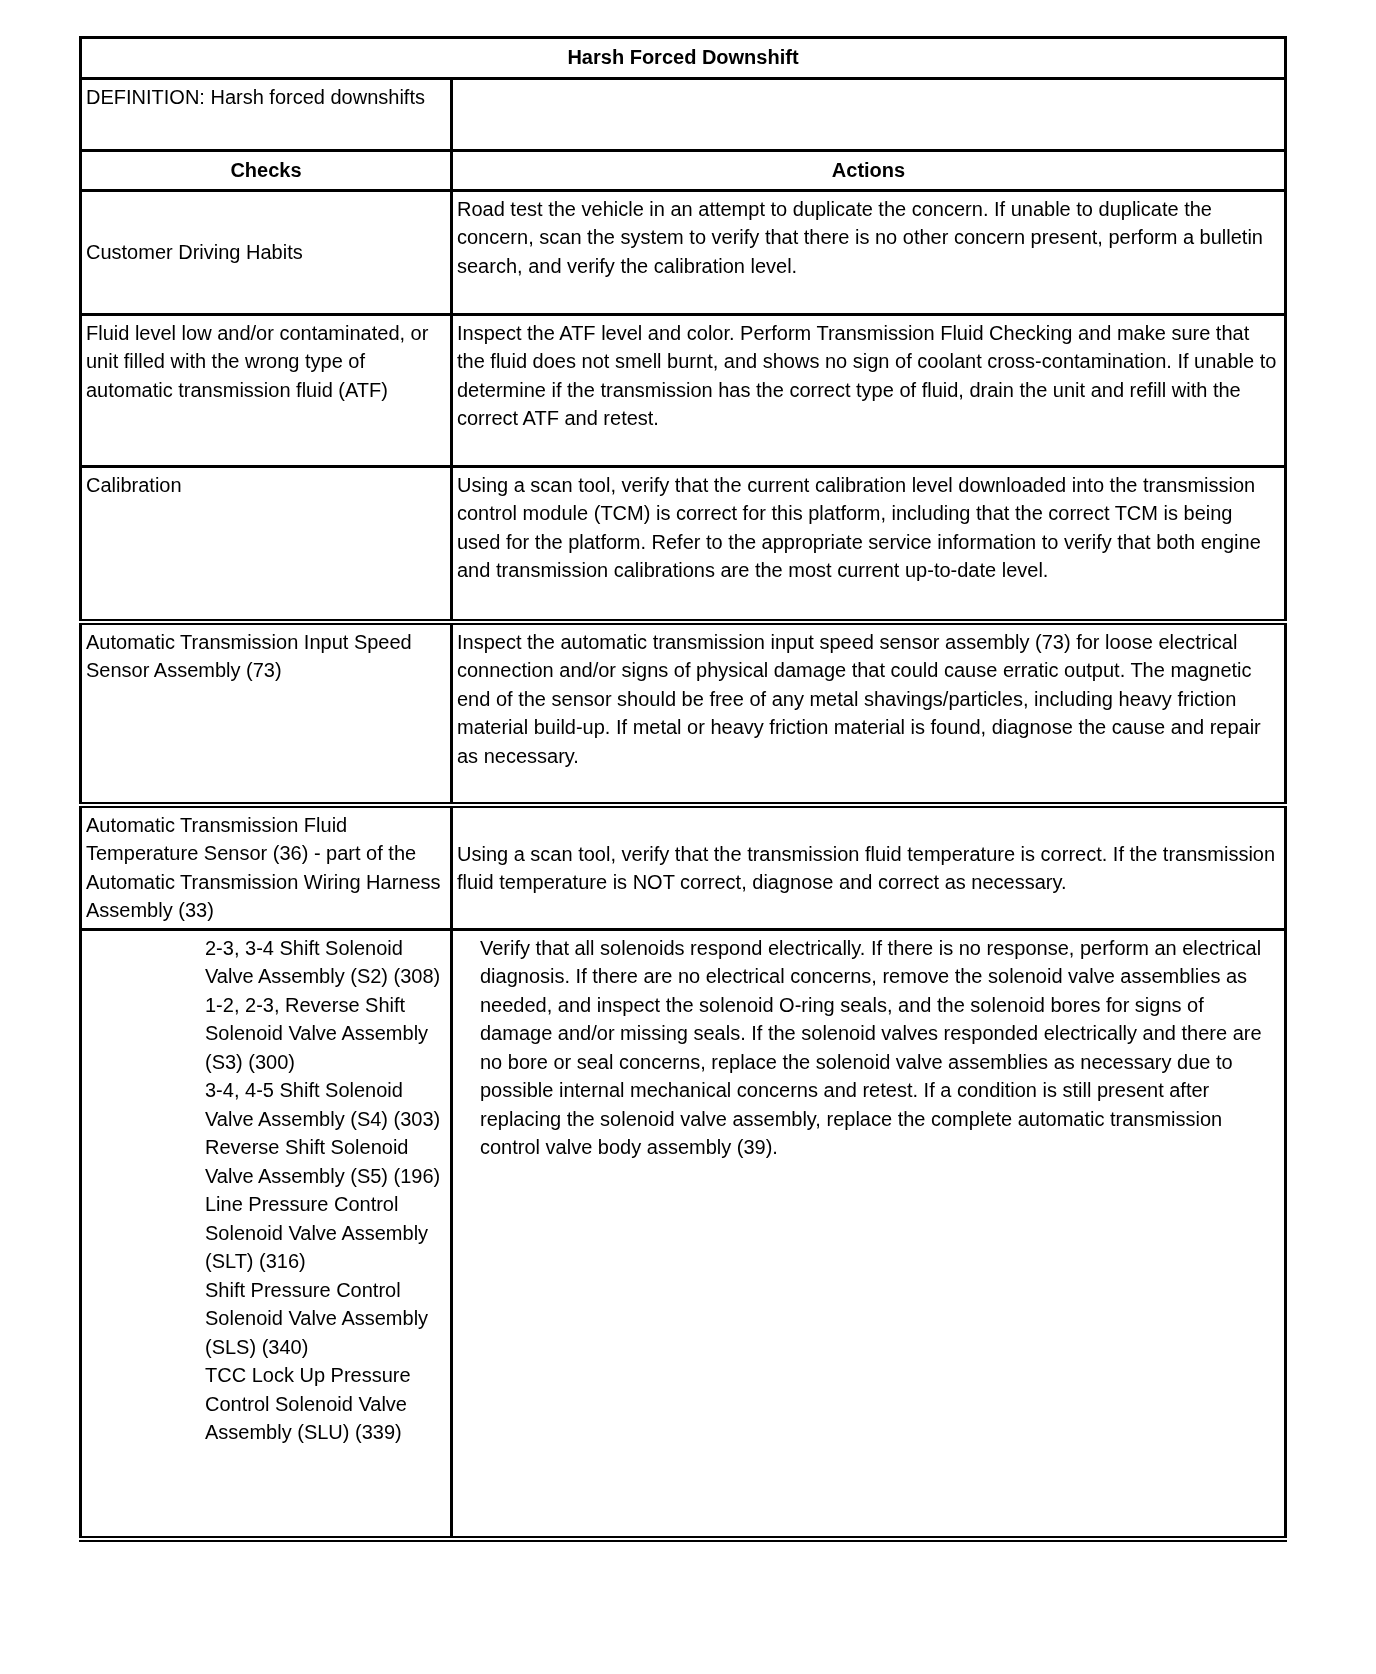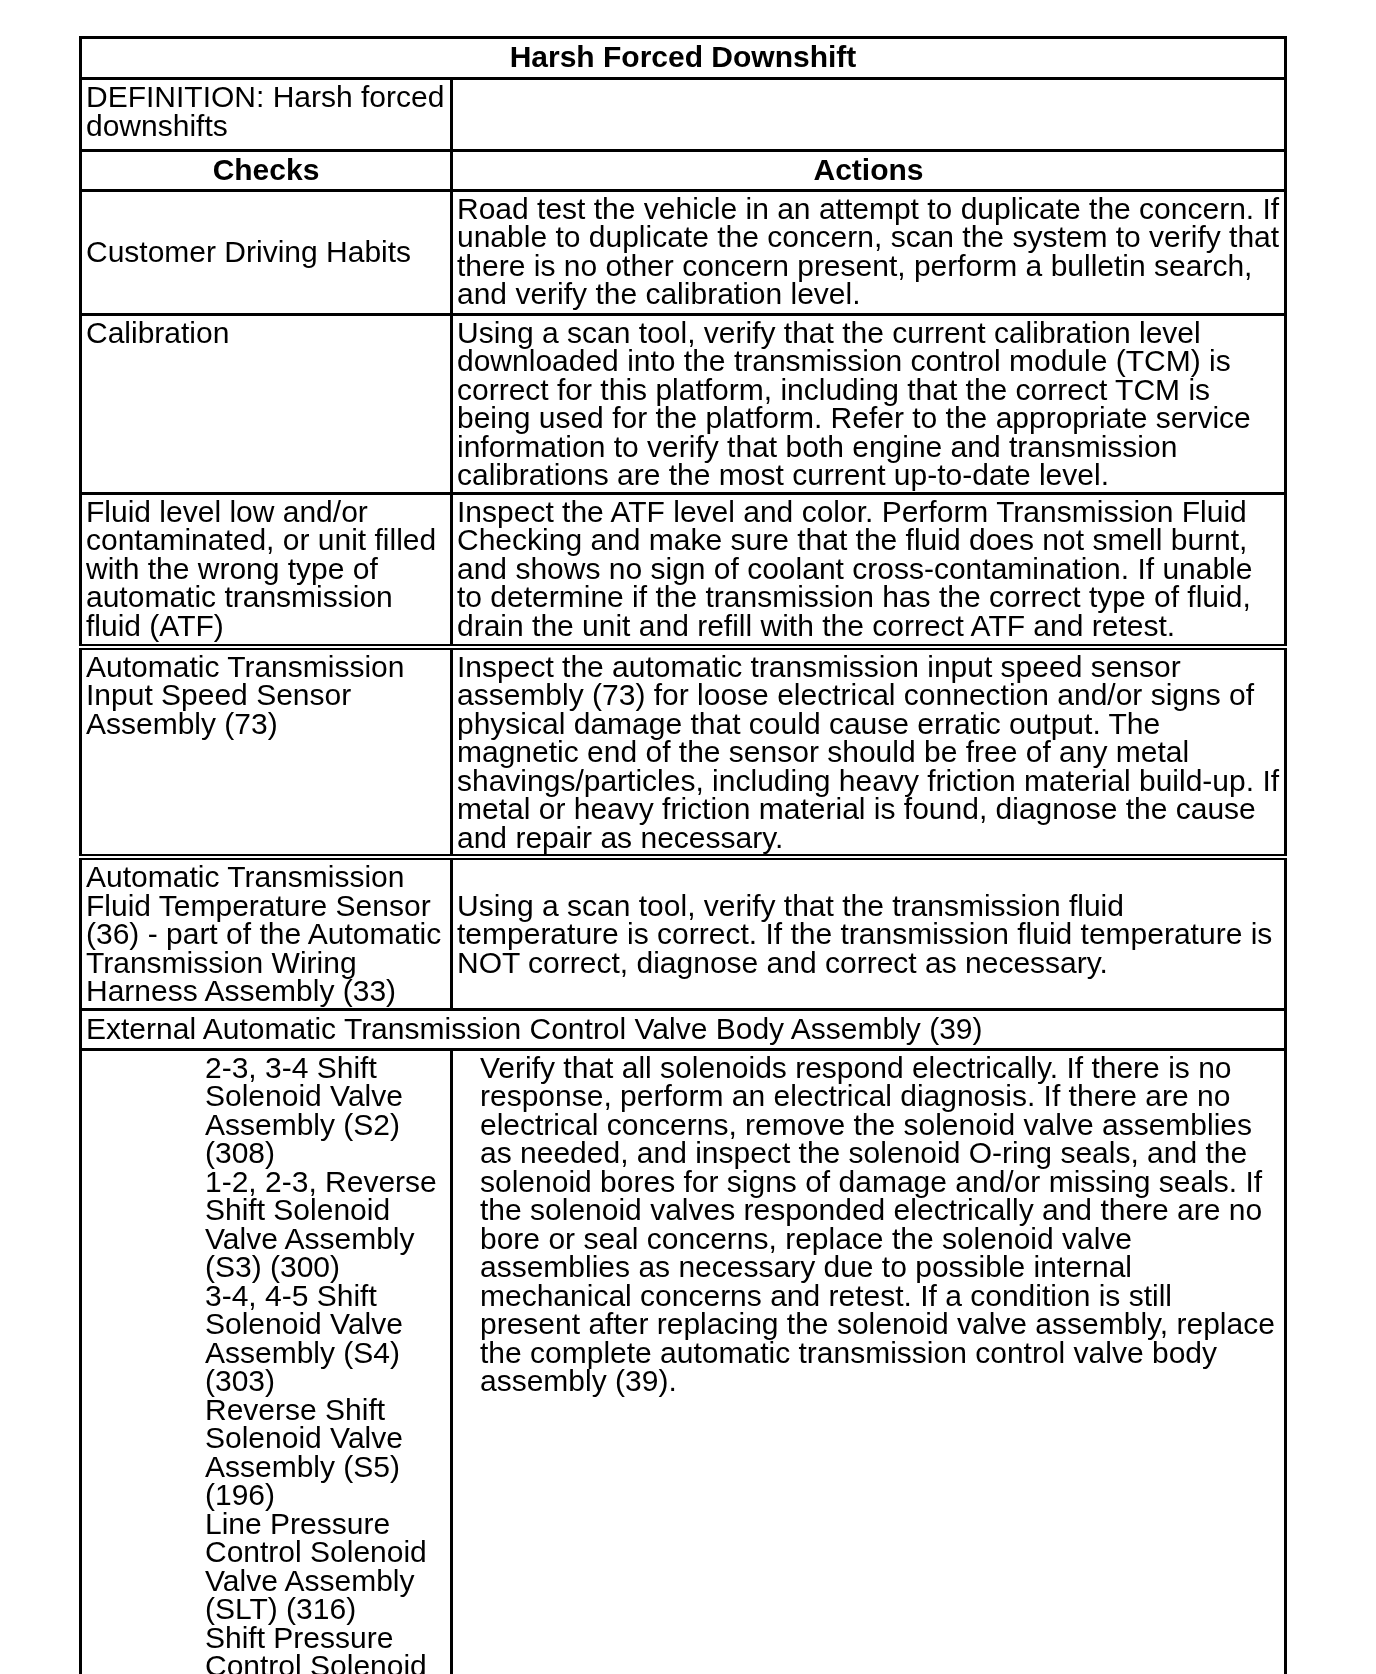--- a/index.html
+++ b/index.html
@@ -1,19 +1,19 @@
 <!DOCTYPE html>
 <html><head>
   <meta charset="utf-8">
   <style>
     html, body { margin: 0; padding: 0; background: #ffffff; }
     body { width: 1376px; height: 1674px; position: relative; font-family: "Liberation Sans", sans-serif; color: #000; }
     .doc { position: absolute; left: 79px; top: 36px; width: 1208px; }
     table { border-collapse: collapse; width: 100%; table-layout: fixed; }
-    td, th { border: 3px solid #000; vertical-align: top; font-size: 30px; line-height: 28.5px; padding: 3px 4px 2px 4px; font-weight: normal; }
+    td, th { border: 3px solid #000; vertical-align: top; font-size: 20px; line-height: 28.5px; padding: 3px 4px 2px 4px; font-weight: normal; }
     th { font-weight: bold; text-align: center; padding: 4px; }
     .title-row th { height: 30px; }
     .col-check { width: 371px; }
     .dbl-top { border-top: 6px double #000; margin-top: 47px; }
     .mid { vertical-align: middle; }
     .sub-list { padding-left: 96px; }
     .sub-list div { line-height: 28.5px; }
     .bottom-dbl td { border-bottom: 6px double #000; padding-left: 27px; }
     .h-def { height: 64px; }
     .h-cust { height: 116px; margin-left: 24px; }
@@ -43,37 +43,34 @@
     </tr>
     <tr>
       <th>Checks</th>
       <th>Actions</th>
     </tr>
     <tr>
       <td class="h-cust mid">Customer Driving Habits</td>
       <td>Road test the vehicle in an attempt to duplicate the concern. If unable to duplicate the concern, scan the system to verify that there is no other concern present, perform a bulletin search, and verify the calibration level.</td>
     </tr>
     <tr>
+      <td class="h-fluid">Fluid level low and/or contaminated, or unit filled with the wrong type of automatic transmission fluid (ATF)</td>
+      <td>Inspect the ATF level and color. Perform Transmission Fluid Checking and make sure that the fluid does not smell burnt, and shows no sign of coolant cross-contamination. If unable to determine if the transmission has the correct type of fluid, drain the unit and refill with the correct ATF and retest.</td>
+    </tr>
+    <tr>
       <td class="h-cal">Calibration</td>
       <td>Using a scan tool, verify that the current calibration level downloaded into the transmission control module (TCM) is correct for this platform, including that the correct TCM is being used for the platform. Refer to the appropriate service information to verify that both engine and transmission calibrations are the most current up-to-date level.</td>
-    </tr>
-    <tr>
-      <td class="h-fluid">Fluid level low and/or contaminated, or unit filled with the wrong type of automatic transmission fluid (ATF)</td>
-      <td>Inspect the ATF level and color. Perform Transmission Fluid Checking and make sure that the fluid does not smell burnt, and shows no sign of coolant cross-contamination. If unable to determine if the transmission has the correct type of fluid, drain the unit and refill with the correct ATF and retest.</td>
     </tr>
     <tr>
       <td class="h-iss dbl-top">Automatic Transmission Input Speed Sensor Assembly (73)</td>
       <td class="dbl-top">Inspect the automatic transmission input speed sensor assembly (73) for loose electrical connection and/or signs of physical damage that could cause erratic output. The magnetic end of the sensor should be free of any metal shavings/particles, including heavy friction material build-up. If metal or heavy friction material is found, diagnose the cause and repair as necessary.</td>
     </tr>
     <tr>
       <td class="h-ft dbl-top">Automatic Transmission Fluid Temperature Sensor (36) - part of the Automatic Transmission Wiring Harness Assembly (33)</td>
       <td class="dbl-top mid">Using a scan tool, verify that the transmission fluid temperature is correct. If the transmission fluid temperature is NOT correct, diagnose and correct as necessary.</td>
-    </tr>
-    <tr>
-      <td colspan="2" class="h-ext">External Automatic Transmission Control Valve Body Assembly (39)</td>
     </tr>
     <tr class="bottom-dbl">
       <td class="h-sol">
         <div class="sub-list">
           <div>2-3, 3-4 Shift Solenoid Valve Assembly (S2) (308)</div>
           <div>1-2, 2-3, Reverse Shift Solenoid Valve Assembly (S3) (300)</div>
           <div>3-4, 4-5 Shift Solenoid Valve Assembly (S4) (303)</div>
           <div>Reverse Shift Solenoid Valve Assembly (S5) (196)</div>
           <div>Line Pressure Control Solenoid Valve Assembly (SLT) (316)</div>
           <div>Shift Pressure Control Solenoid Valve Assembly (SLS) (340)</div>

